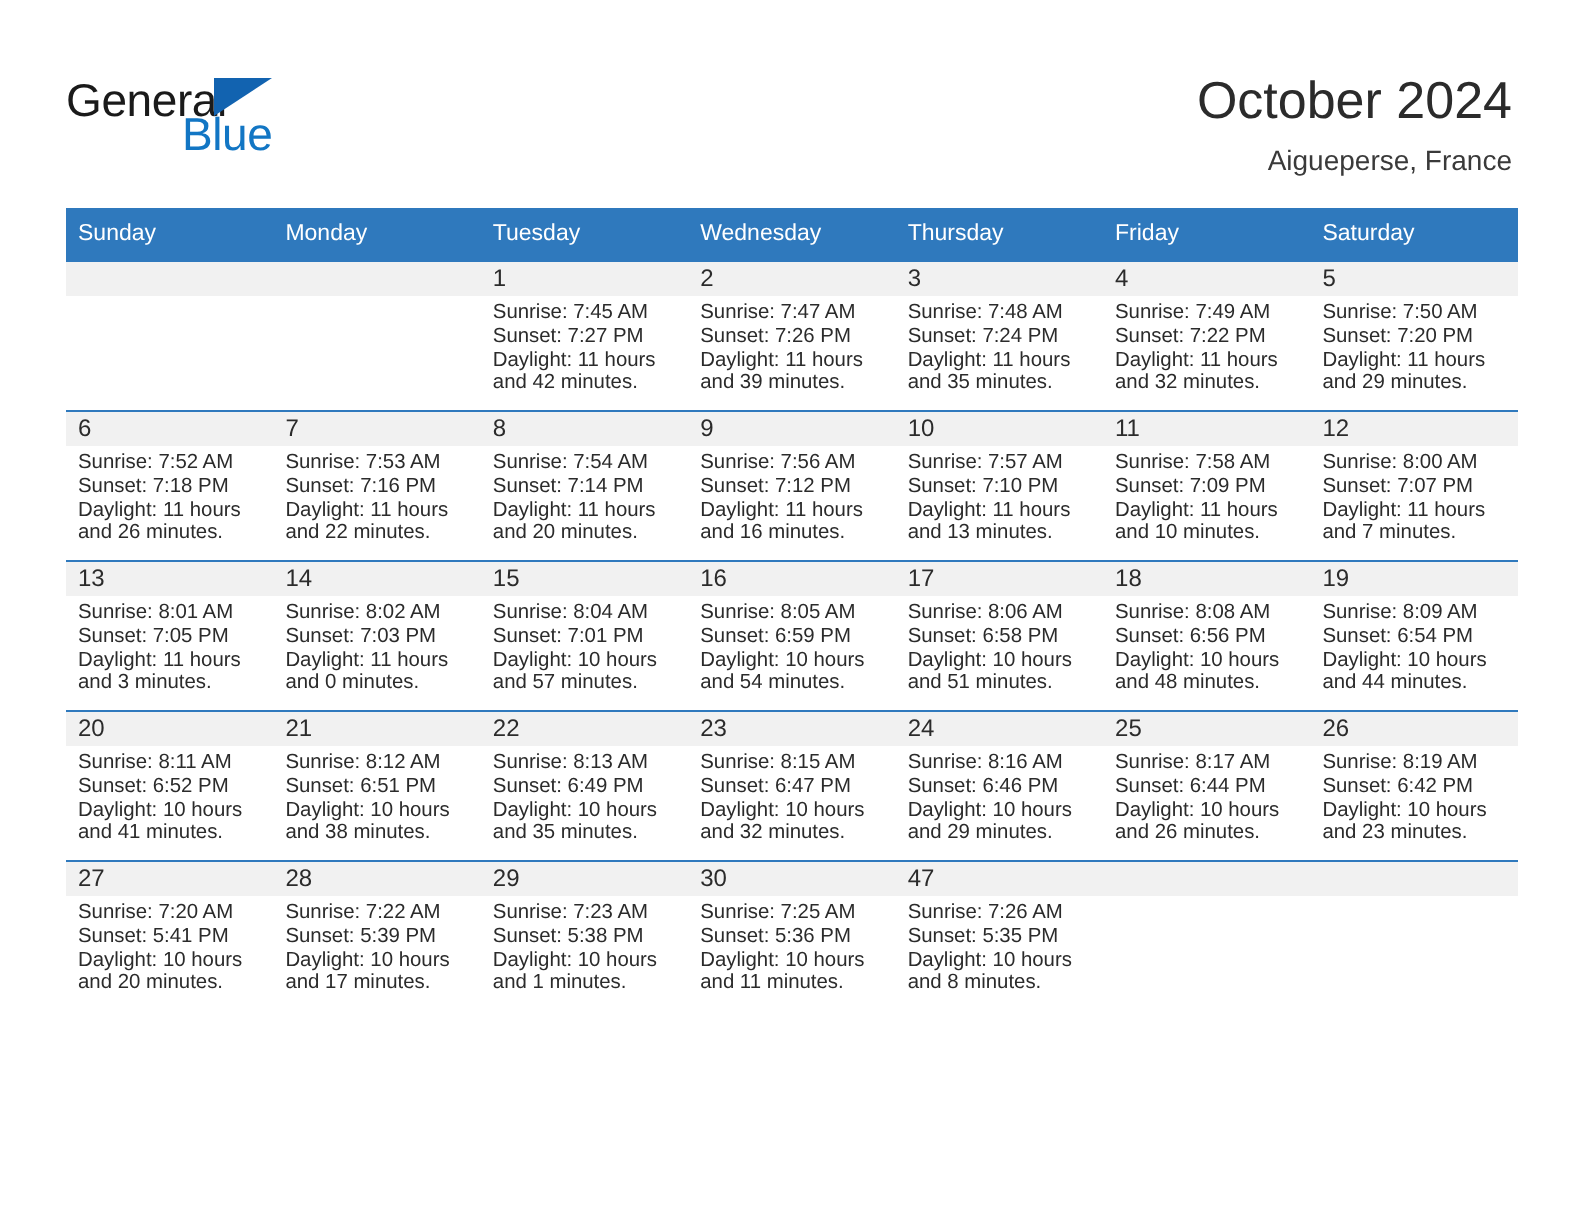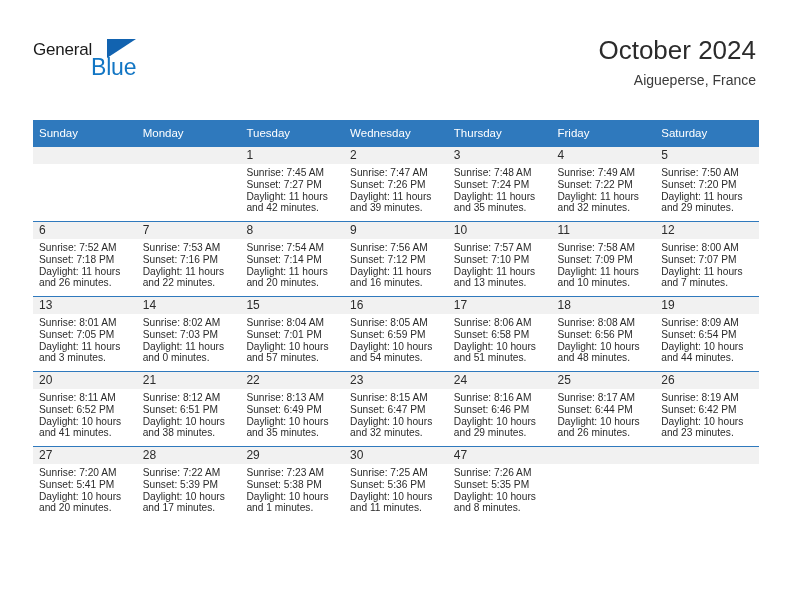--- a/index.html
+++ b/index.html
@@ -37,21 +37,21 @@
   }
   .brand-row1 {
     position: relative;
     height: 24px;
     line-height: 24px;
   }
   .brand-general {
     position: absolute;
     left: 0;
     top: 0;
-    font-size: 17px;
+    font-size: 23px;
     color: #1a1a1a;
     letter-spacing: -0.2px;
     font-family: "Liberation Sans", sans-serif;
   }
   .brand-triangle {
     position: absolute;
     left: 74px;
     top: 1px;
     width: 0;
     height: 0;
@@ -87,21 +87,21 @@
     color: #3a3a3a;
     line-height: 20px;
     margin-top: 4px;
     white-space: nowrap;
   }
 
   
   .calendar {
     position: absolute;
     left: 33px;
-    top: 120px;
+    top: 104px;
     width: 726px;
     border-collapse: collapse;
     table-layout: fixed;
   }
   .calendar th {
     background: #2f79bd;
     color: #ffffff;
     font-size: 11.5px;
     font-weight: normal;
     text-align: left;

